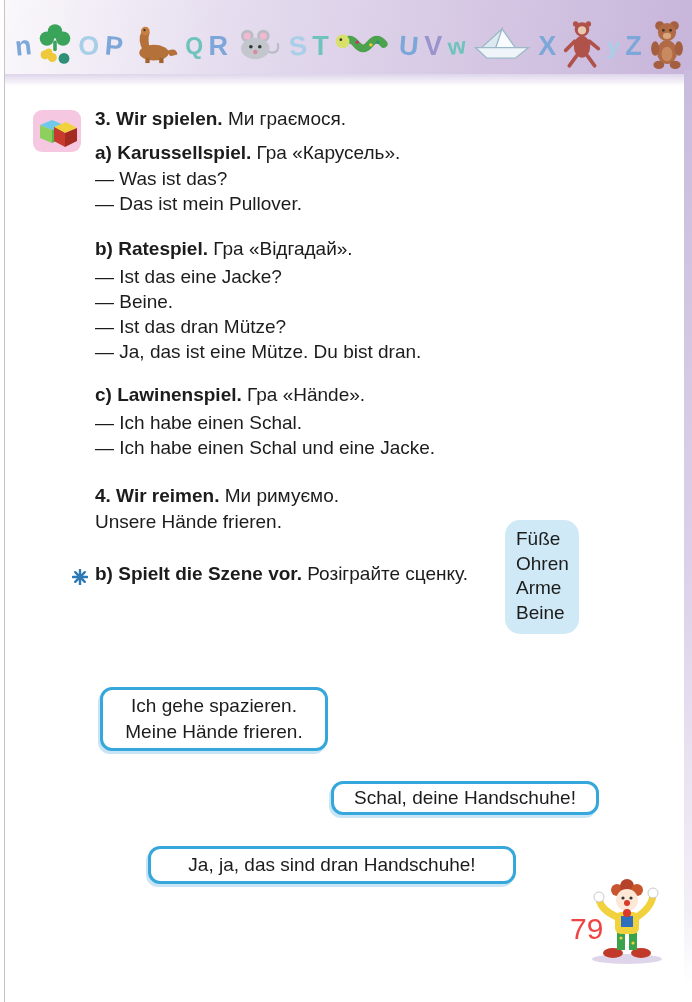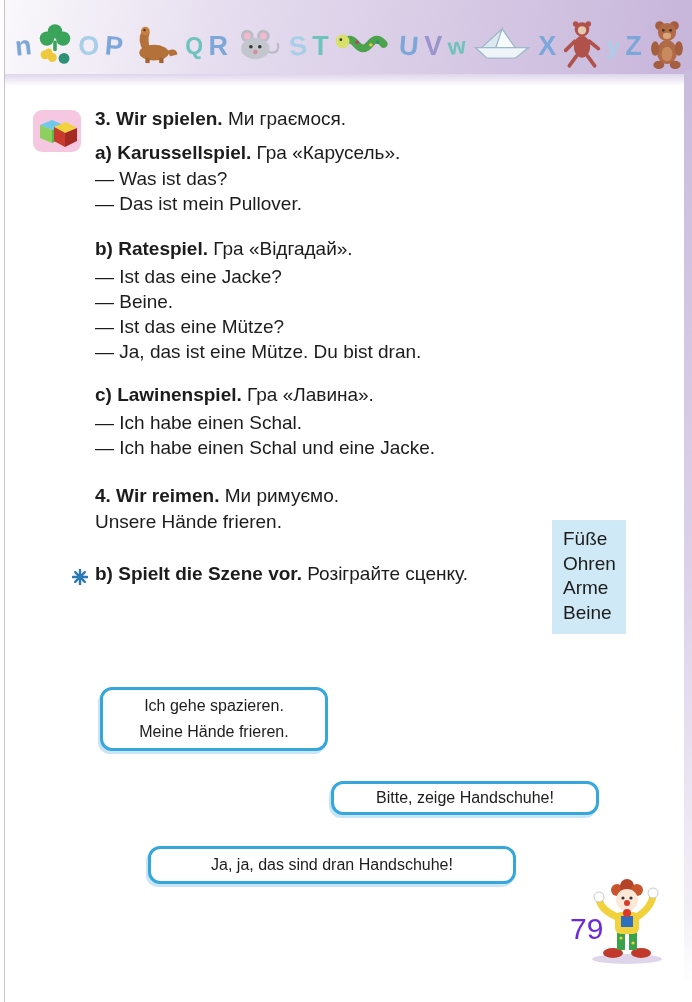--- a/index.html
+++ b/index.html
@@ -22,32 +22,32 @@
   .content{position:absolute;left:95px;top:106px;width:455px;font-size:19px;}
   .line{line-height:26px;}
   .dlg{line-height:25px;}
   .bld{font-weight:bold;margin-top:33px;}
   .mt4{}.mt2{margin-top:2px}.mt3{margin-top:3px}.mt8{margin-top:8px}
   .mt18{margin-top:18px}.mt20{margin-top:20px}.mt23{margin-top:23px}.mt27{margin-top:27px}
   .blabel{position:relative;}
   .ast{position:absolute;left:-23px;top:5px;width:16px;height:16px;}
   .marker{position:absolute;left:33px;top:110px;}
   
-  .word-box{position:absolute;left:552px;top:520px;width:74px;box-sizing:border-box;
+  .word-box{position:absolute;left:505px;top:520px;width:74px;box-sizing:border-box;
             background:var(--wordbox-bg,#cfeaf6);padding:7px 7px 9px 11px;
-            font-size:19px;line-height:24.5px;}
+            font-size:19px;line-height:24.5px;border-radius:15px;}
   
   .bubble{position:absolute;border:3px solid var(--accent-blue,#35a7da);border-radius:12px;
           background:#fff;display:flex;flex-direction:column;align-items:center;
-          justify-content:center;font-size:16px;line-height:26px;
+          justify-content:center;font-size:19px;line-height:26px;
           box-shadow:-2px 3px 0 #c9e5f5;}
   .b1{left:100px;top:687px;width:222px;height:58px;}
   .b2{left:331px;top:781px;width:262px;height:28px;}
   .b3{left:148px;top:846px;width:362px;height:32px;}
-  .page-num{position:absolute;left:570px;top:912px;font-size:30px;color:#6d28d9;}
+  .page-num{position:absolute;left:570px;top:912px;font-size:30px;color:#ef4444;}
   .clown{position:absolute;left:588px;top:868px;}
   .em{}
 </style>
 </head>
 <body>
 
 <div class="page">
 
   <div class="left-rule"></div>
 
@@ -165,26 +165,26 @@
     </div>
     <div class="dlg mt4">— Was ist das?</div>
     <div class="dlg">— Das ist mein Pullover.</div>
 
     <div class="line mt20">
       <span class="bld">b) Ratespiel.</span>
       <span>Гра «Відгадай».</span>
     </div>
     <div class="dlg mt2">— Ist das eine Jacke?</div>
     <div class="dlg">— Beine.</div>
-    <div class="dlg">— Ist das eine Mütze?</div>
+    <div class="dlg">— Ist das dran Mütze?</div>
     <div class="dlg">— Ja, das ist eine Mütze. Du bist dran.</div>
 
     <div class="line mt18">
       <span class="bld">c) Lawinenspiel.</span>
-      <span>Гра «Лавина».</span>
+      <span>Гра «Hände».</span>
     </div>
     <div class="dlg mt2">— Ich habe einen Schal.</div>
     <div class="dlg">— Ich habe einen Schal und eine Jacke.</div>
 
     <div class="line mt23">
       <span class="bld">4. Wir reimen.</span>
       <span>Ми римуємо.</span>
     </div>
 
     <div class="dlg"><span>Unsere </span><span class="em">Hände</span><span> frieren.</span></div>
@@ -211,21 +211,21 @@
     <div>Ohren</div>
     <div>Arme</div>
     <div>Beine</div>
   </div>
 
   <div class="bubble b1">
     <div><span>Ich gehe spazieren.</span></div>
     <div><span>Meine </span><span class="em">Hände</span><span> frieren.</span></div>
   </div>
   <div class="bubble b2">
-    <div><span>Bitte, zeige </span><span class="em">Handschuhe</span><span>!</span></div>
+    <div><span>Schal, deine </span><span class="em">Handschuhe</span><span>!</span></div>
   </div>
   <div class="bubble b3">
     <div><span>Ja, ja, das sind dran Handschuhe!</span></div>
   </div>
 
   <div class="page-num">79</div>
   <div class="clown">
     <svg width="78" height="98" viewBox="0 0 78 98">
       <ellipse cx="39" cy="91" rx="35" ry="5" fill="#ded5ea"></ellipse>
       <ellipse cx="25" cy="85" rx="10" ry="5" fill="#c0392b"></ellipse>

